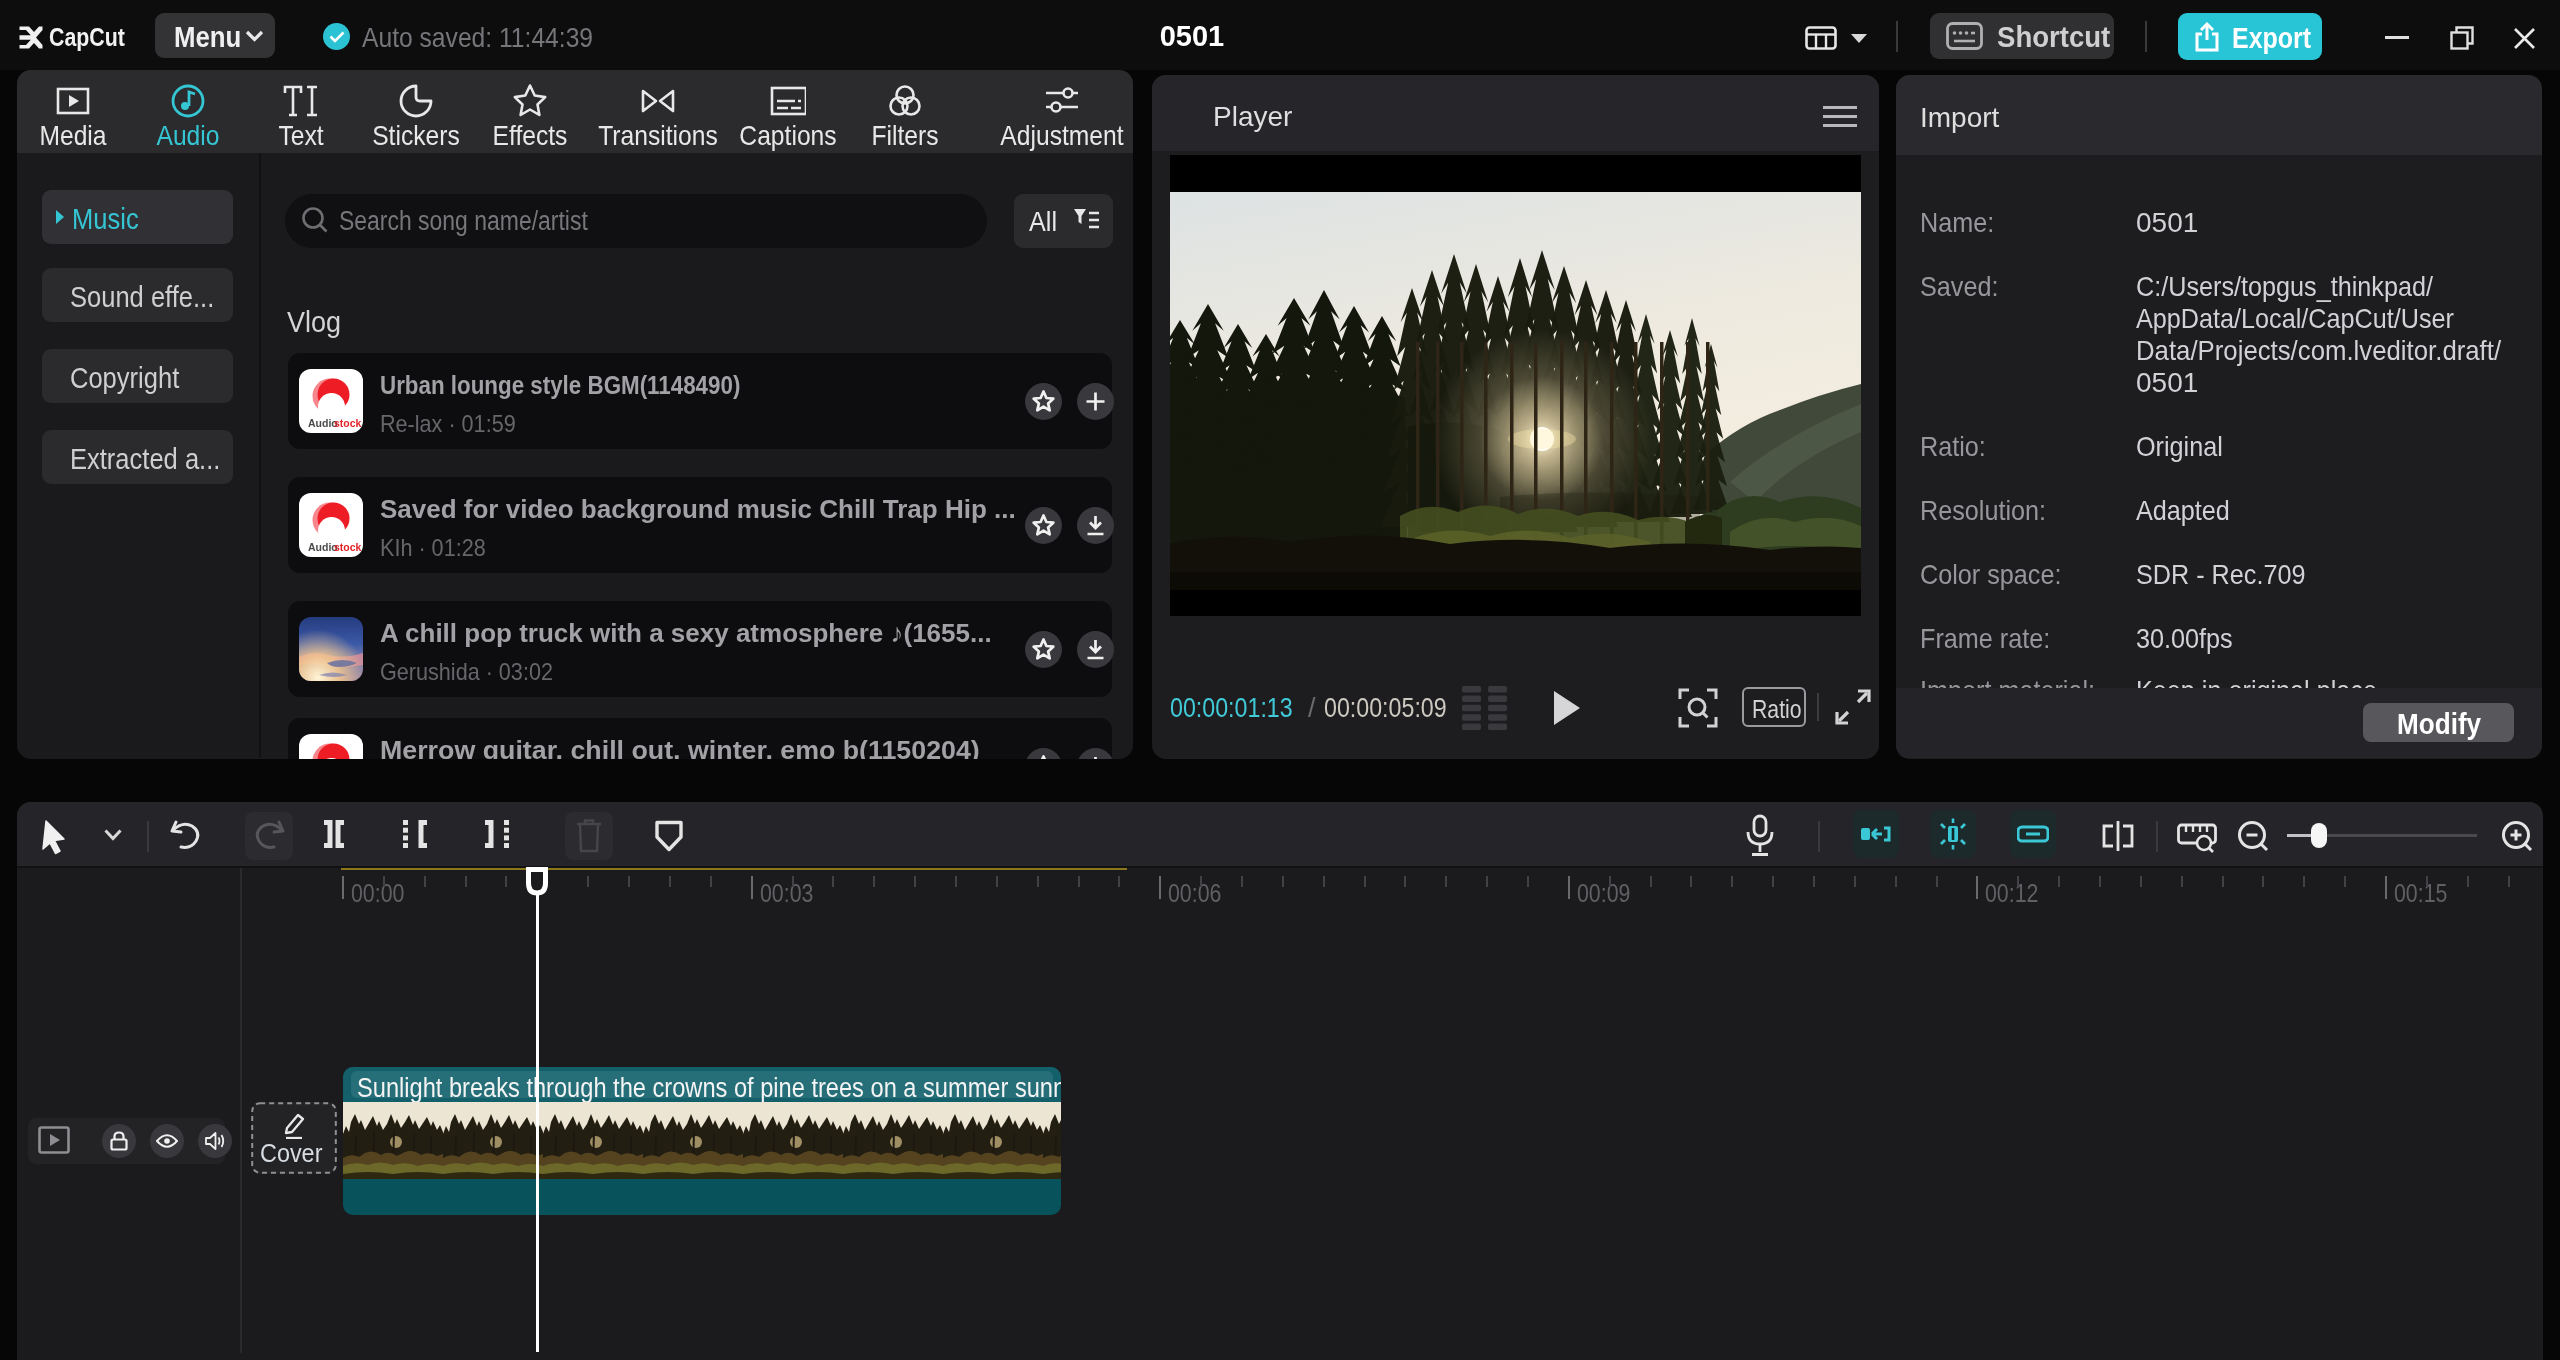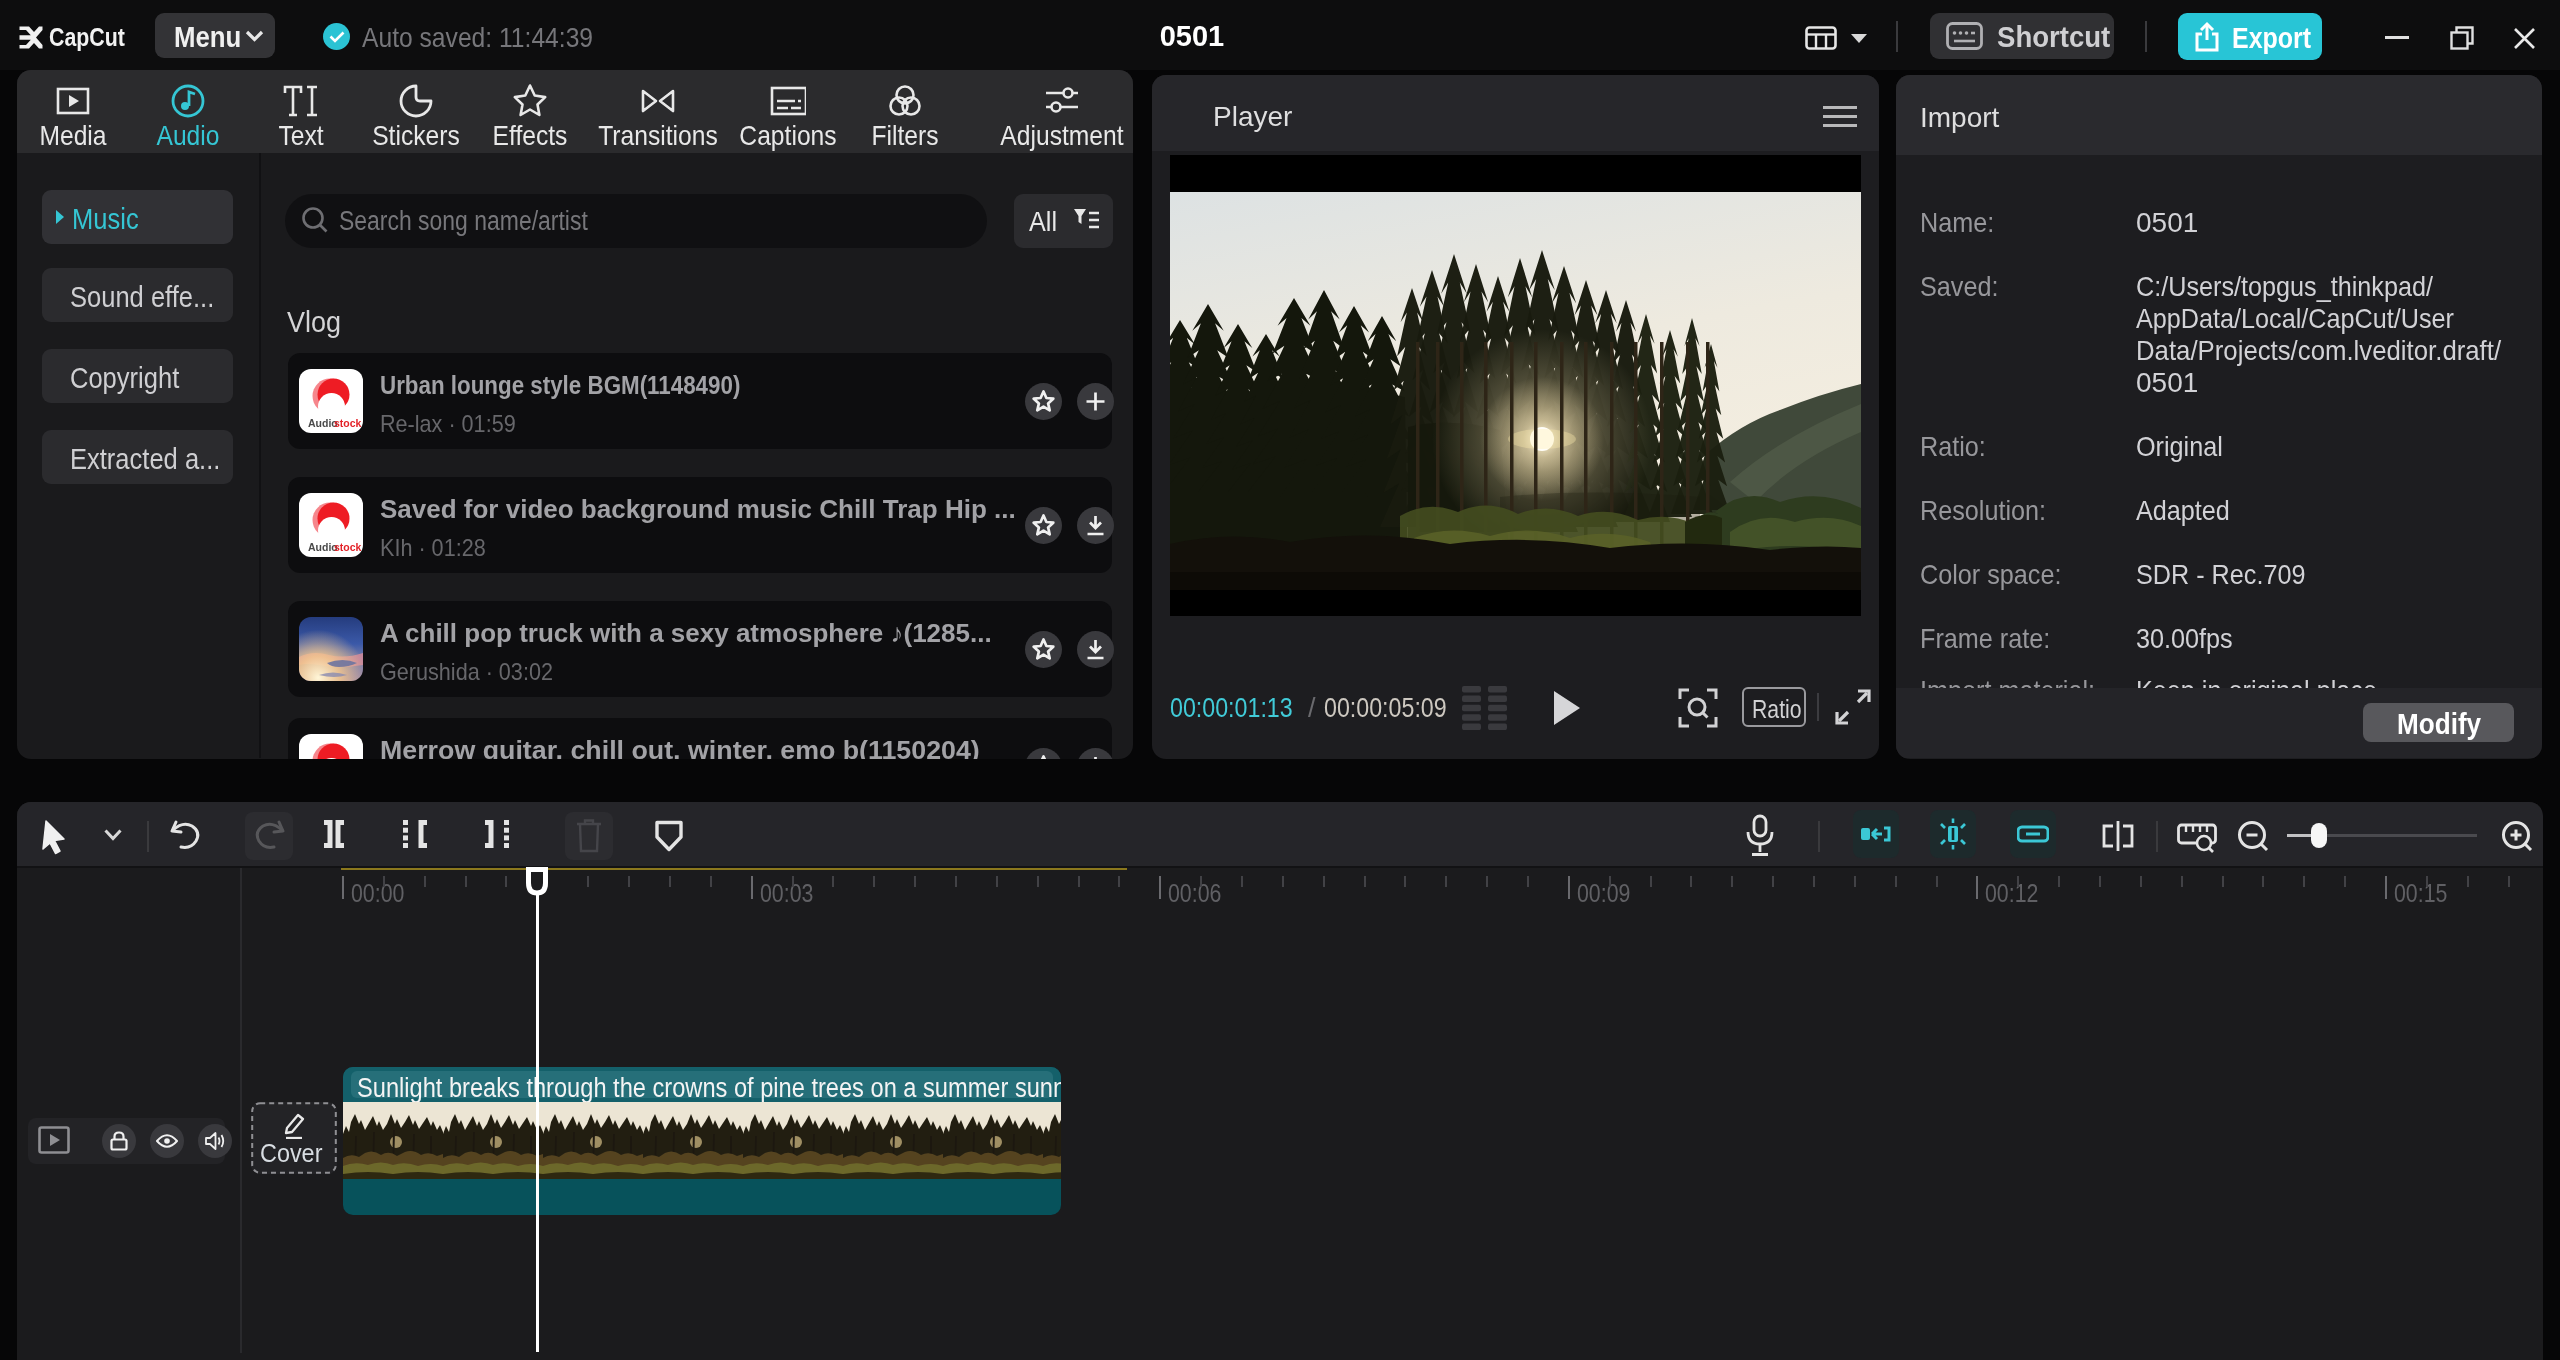--- a/index.html
+++ b/index.html
@@ -205,21 +205,21 @@
               <stop offset="0.45" stop-color="#f6c98e" stop-opacity="0.85"></stop>
               <stop offset="1" stop-color="#f6c98e" stop-opacity="0"></stop>
             </radialGradient>
           </defs>
  <rect x="0" y="0" width="64" height="64" rx="12" fill="url(#skg)"></rect>
  <path d="M0 40 Q14 33 30 38 Q46 42 64 36 L64 48 Q40 52 20 48 Q8 46 0 48 Z" fill="#d2899a" opacity="0.85"></path>
  <rect x="0" y="0" width="64" height="64" rx="12" fill="url(#skw)"></rect>
  <path d="M28 46 Q44 40 58 46 Q50 50 40 50 Q32 50 28 46 Z" fill="#6d74a0" opacity="0.9"></path>
  <path d="M20 58 Q34 53 48 58 Q36 62 20 58 Z" fill="#8a8bb0" opacity="0.8"></path>
         </svg>
-        <div class="t" style="left:363px;top:548px;font-size:26px;font-weight:bold;color:#a2a2a6;transform:scaleX(1);">A chill pop truck with a sexy atmosphere ♪(1285...</div>
+        <div class="t" style="left:363px;top:548px;font-size:26px;font-weight:bold;color:#a2a2a6;transform:scaleX(1);">A chill pop truck with a sexy atmosphere ♪(1655...</div>
         <div class="t" style="left:363px;top:588px;font-size:24px;color:#67676b;transform:scaleX(.9);">Gerushida · 03:02</div>
         <div class="abs" style="left:1008px;top:561px;width:37px;height:37px;border-radius:50%;background:#39393d;"></div>
         <svg class="abs" style="left:1015px;top:568px;" width="23" height="23" viewBox="0 0 23 23">
           <path d="M11.5 1.5 L14.4 8 L21.3 8.7 L16.1 13.4 L17.7 20.4 L11.5 16.7 L5.3 20.4 L6.9 13.4 L1.7 8.7 L8.6 8 Z" stroke="#f0f0f0" stroke-width="2.7" fill="none" stroke-linejoin="round"></path>
         </svg>
         <div class="abs" style="left:1060px;top:561px;width:37px;height:37px;border-radius:50%;background:#39393d;"></div>
         <svg class="abs" style="left:1068px;top:569px;" width="21" height="21" viewBox="0 0 21 21">
           <path d="M10.5 1 L10.5 12.5 M5 7.5 L10.5 13 L16 7.5" stroke="#f0f0f0" stroke-width="2.7" fill="none"></path>
           <line x1="2.5" y1="19" x2="18.5" y2="19" stroke="#f0f0f0" stroke-width="2.7"></line>
         </svg>

